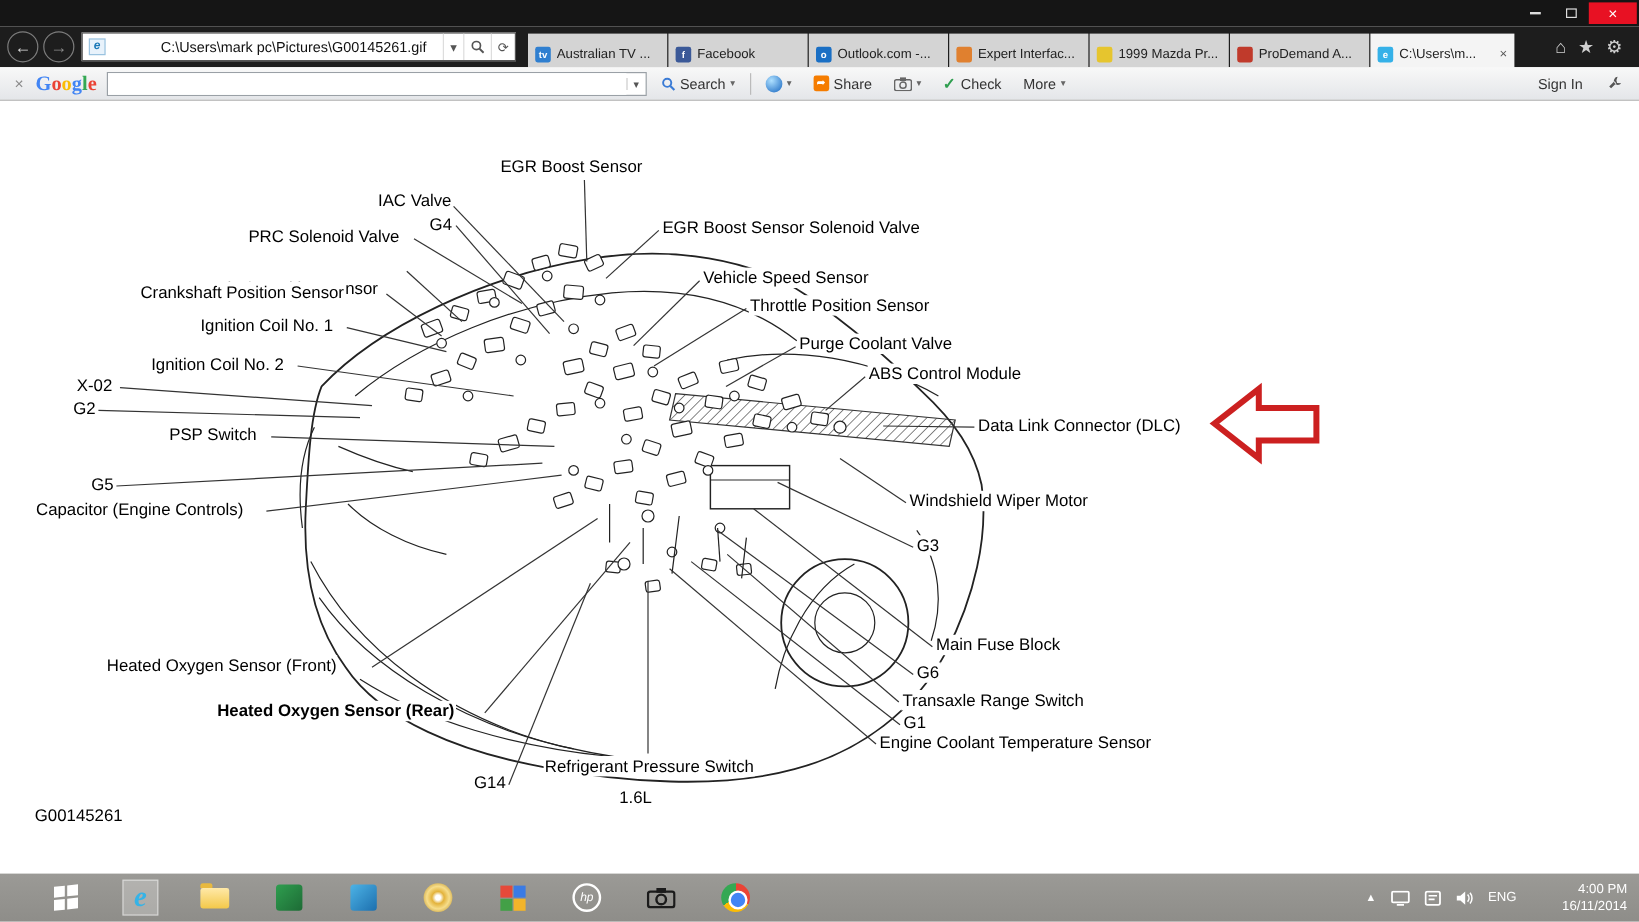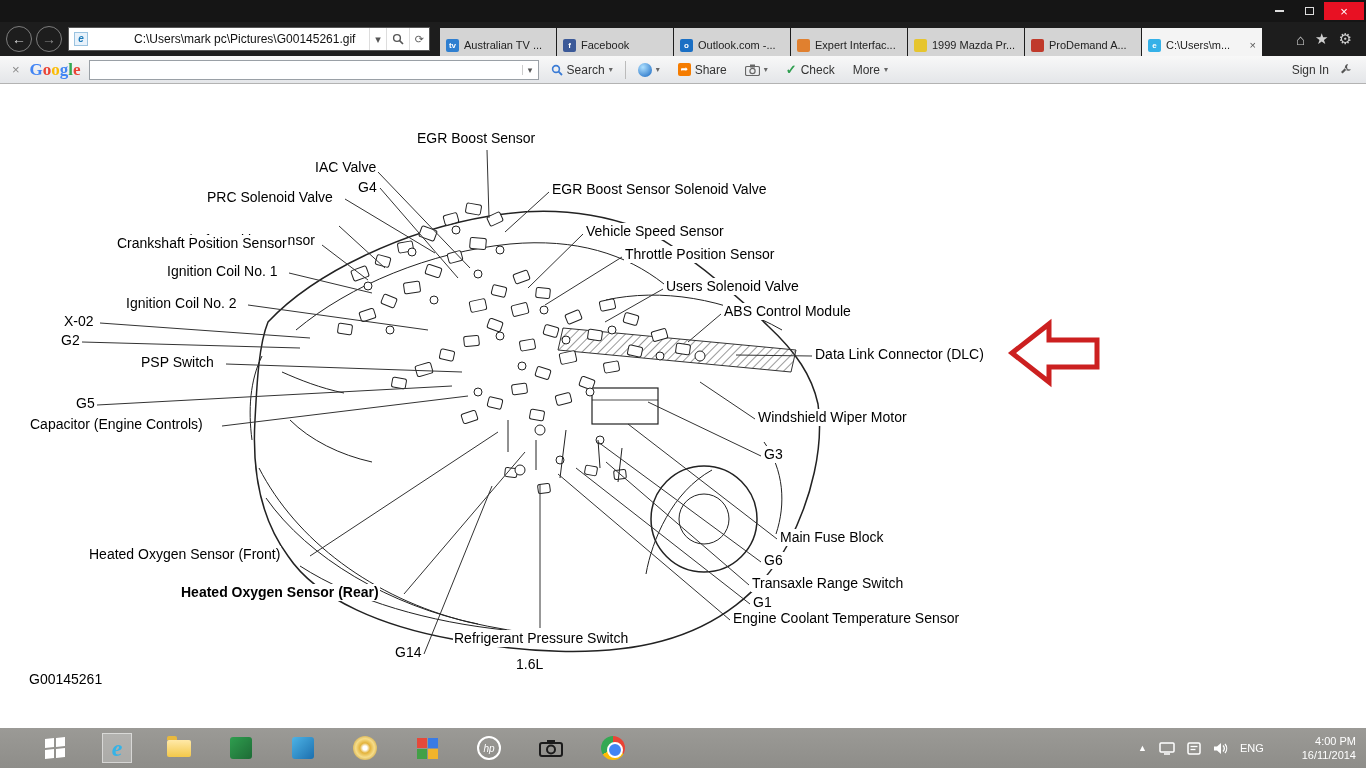--- a/index.html
+++ b/index.html
@@ -51,21 +51,21 @@
     font-family:"Liberation Sans", sans-serif; }
   .gsearch .dd { width:16px; text-align:center; color:#555; font-size:9px; border-left:1px solid #ccc; }
   .tb-btn { display:flex; align-items:center; gap:4px; padding:2px 6px; border-radius:2px; }
   .tb-btn .dd { font-size:8px; color:#666; }
   .vsep { width:1px; height:18px; background:#bbb; }
   .orb { width:14px; height:14px; border-radius:50%;
     background:radial-gradient(circle at 35% 30%, #aee0ff, #1565c0); }
   .share-ic { width:13px; height:13px; border-radius:2px; background:#f57c00; color:#fff;
     font-size:9px; line-height:13px; text-align:center; }
   .check-ic { color:#2e9e4f; font-weight:bold; font-size:13px; }
-  .gt-right { margin-left:auto; display:flex; align-items:flex-start; gap:10px; padding-right:6px; }
+  .gt-right { margin-left:auto; display:flex; align-items:flex-start; gap:20px; padding-right:6px; }
 
   
   #stage { position:absolute; left:0; top:0; width:1366px; height:768px; z-index:1; pointer-events:none; }
   #label-layer { position:absolute; left:0; top:0; width:1366px; height:768px; z-index:2; pointer-events:none;text-align:right; }
   .dlabel { position:absolute; font-size:14px; line-height:17px; color:#000; white-space:nowrap;
     background:#fff; padding:0 1px; }
 
   
   .taskbar { position:absolute; z-index:6; left:0; bottom:0; width:1366px; height:40px;
     background:linear-gradient(#9b9a96,#8e8d89); display:flex; align-items:center; }
@@ -234,21 +234,21 @@
     <div class="dlabel" style="left: 314px; top: 159px;">IAC Valve</div>
     <div class="dlabel" style="left: 357px; top: 179px;">G4</div>
     <div class="dlabel" style="left: 206px; top: 189px;">PRC Solenoid Valve</div>
     <div class="dlabel" style="left: 551px; top: 181px;">EGR Boost Sensor Solenoid Valve</div>
     <div class="dlabel" style="left: 152px; top: 216px; margin-top: 16px;">Camshaft Position Sensor</div>
     <div class="dlabel" style="left: 116px; top: 235px;">Crankshaft Position Sensor</div>
     <div class="dlabel" style="left: 585px; top: 223px;">Vehicle Speed Sensor</div>
     <div class="dlabel" style="left: 624px; top: 246px;">Throttle Position Sensor</div>
     <div class="dlabel" style="left: 166px; top: 263px;">Ignition Coil No. 1</div>
     <div class="dlabel" style="left: 125px; top: 295px;">Ignition Coil No. 2</div>
-    <div class="dlabel" style="left: 665px; top: 278px;">Users Solenoid Valve</div>
+    <div class="dlabel" style="left: 665px; top: 278px;">Purge Coolant Valve</div>
     <div class="dlabel" style="left: 723px; top: 303px;">ABS Control Module</div>
     <div class="dlabel" style="left: 63px; top: 313px;">X-02</div>
     <div class="dlabel" style="left: 60px; top: 332px;">G2</div>
     <div class="dlabel" style="left: 814px; top: 346px;">Data Link Connector (DLC)</div>
     <div class="dlabel" style="left: 140px; top: 354px;">PSP Switch</div>
     <div class="dlabel" style="left: 75px; top: 395px;">G5</div>
     <div class="dlabel" style="left: 29px; top: 416px;">Capacitor (Engine Controls)</div>
     <div class="dlabel" style="left: 757px; top: 409px;">Windshield Wiper Motor</div>
     <div class="dlabel" style="left: 763px; top: 446px;">G3</div>
     <div class="dlabel" style="left: 88px; top: 546px;">Heated Oxygen Sensor (Front)</div>

